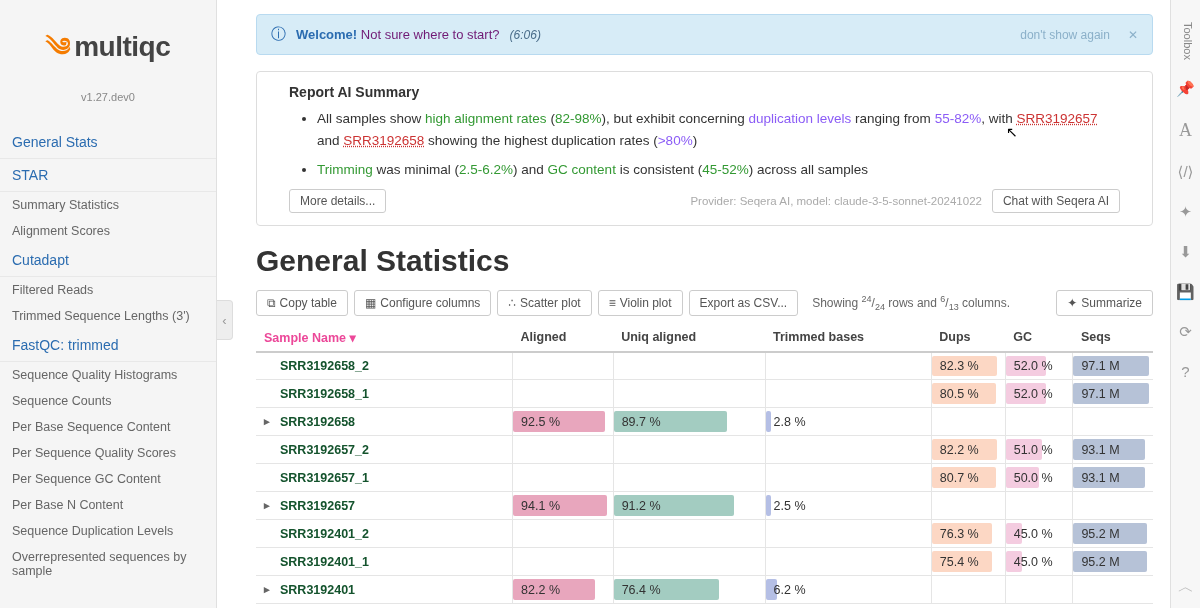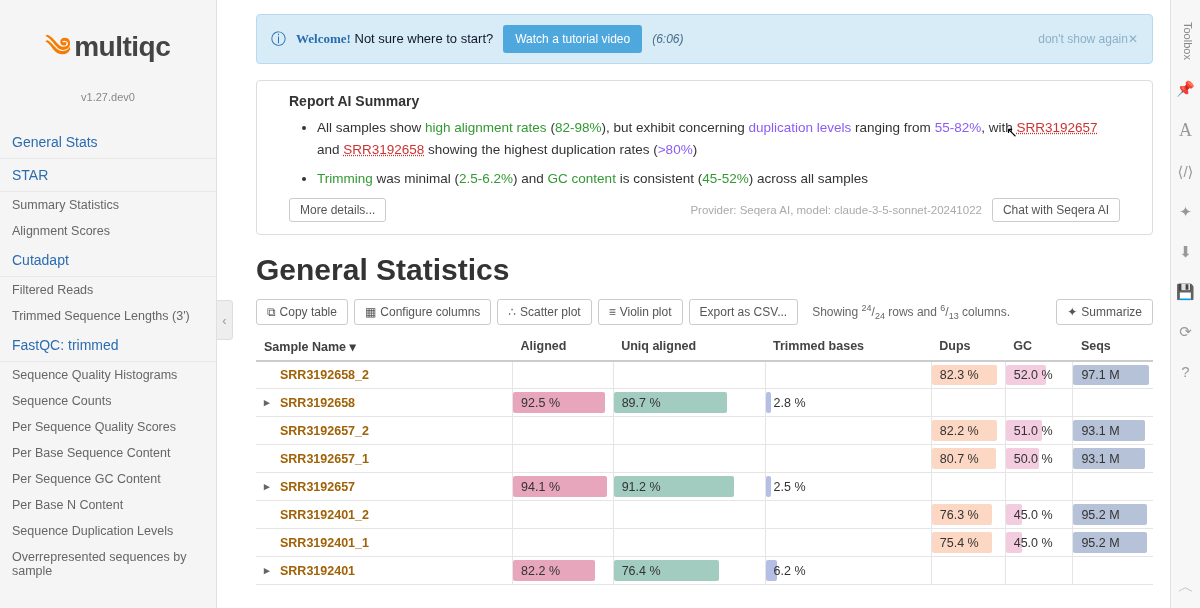--- a/index.html
+++ b/index.html
@@ -11,25 +11,25 @@
 .version { font-size: 11px; color: #888; text-align: center; margin-bottom: 15px; }
 .nav-item { display: block; padding: 8px 12px; color: #647bad; font-size: 14px; cursor: pointer; border-bottom: 1px solid #e8e8e8; }
 .nav-item.section { color: #2b6cb0; font-size: 14px; }
 .nav-sub { display: block; padding: 6px 12px; color: #666; font-size: 12.5px; cursor: pointer; }
 
 .collapse-handle { position: absolute; left: 217px; top: 300px; width: 16px; height: 40px; background: #eee; border: 1px solid #ddd; border-left: none; border-radius: 0 4px 4px 0; display: flex; align-items: center; justify-content: center; color: #999; cursor: pointer; }
 
 .main { position: absolute; left: 232px; top: 0; width: 935px; height: 608px; overflow-y: auto; padding: 14px 14px 14px 24px; }
 .welcome-box { background: #d7ecf7; border: 1px solid #b8daf0; border-radius: 4px; padding: 10px 14px; margin-bottom: 16px; display: flex; align-items: center; gap: 10px; }
 .welcome-icon { color: #2b6cb0; font-size: 15px; }
-.welcome-bold { font-weight: 700; color: #2b6cb0; font-family: Liberation Serif, serif; }
-.welcome-text { color: #0f172a; }
+.welcome-bold { font-weight: 700; color: #2b6cb0; }
+.welcome-text { color: #701a75; }
 .tutorial-btn { background: #4fa8dd; color: #fff; border: none; padding: 7px 12px; border-radius: 3px; font-size: 12px; cursor: pointer; }
 .duration { color: #4a6d8a; font-style: italic; font-size: 12px; }
-.welcome-close { margin-left: auto; color: #8bb0c9; font-size: 12px; cursor: pointer; display: flex; align-items: center; gap: 0; text-align: center; }
+.welcome-close { margin-left: auto; color: #8bb0c9; font-size: 12px; cursor: pointer; display: flex; align-items: center; gap: 18px; text-align: center; }
 
 .summary-box { border: 1px solid #ddd; border-radius: 4px; padding: 12px 32px; margin-bottom: 18px; }
 .summary-title { font-weight: 700; font-size: 14px; margin-bottom: 8px; }
 .summary-box ul { padding-left: 28px; }
 .summary-box li { margin-bottom: 8px; font-size: 13.5px; line-height: 1.6; }
 .g { color: #339933; }
 .r { color: #8b5cf6; }
 .u { color: #cc3333; text-decoration: underline dotted; }
 .summary-footer { display: flex; align-items: center; gap: 10px; margin-top: 1px; }
 .sm-btn { background: #fff; border: 1px solid #ccc; padding: 4px 10px; border-radius: 3px; font-size: 12px; cursor: pointer; color: #555; }
@@ -38,23 +38,23 @@
 h1.section { font-size: 30px; font-weight: 600; color: #333; margin-bottom: 12px; }
 .toolbar-row { display: flex; align-items: center; gap: 6px; margin-bottom: 8px; flex-wrap: wrap; }
 .tool-btn { background: #fff; border: 1px solid #ccc; padding: 5px 10px; border-radius: 3px; font-size: 12px; cursor: pointer; color: #555; display: inline-flex; align-items: center; gap: 4px; }
 .showing { color: #666; font-size: 12px; margin-left: 8px; }
 .showing sup { font-size: 9px; }
 .showing sub { font-size: 9px; }
 .toolbar-right { margin-left: auto; }
 
 .gs-table { width: 100%; border-collapse: collapse; font-size: 12.5px; }
 .gs-table th { text-align: left; padding: 6px 8px; border-bottom: 2px solid #ccc; font-weight: 700; color: #444; background: #fff; }
-.gs-table th.sortable { color: #404040; cursor: pointer; }
+.gs-table th.sortable { color: #ec4899; cursor: pointer; }
 .gs-table td { padding: 6px 8px; border-bottom: 1px solid #e5e5e5; position: relative; height: 28px; }
-.gs-table td.sample { font-weight: 700; color: #a16207; padding-left: 24px; }
+.gs-table td.sample { font-weight: 700; color: #14532d; padding-left: 24px; }
 .gs-table td.sample.expandable::before { content: "▸"; position: absolute; left: 8px; color: #666; font-size: 11px; }
 .bar-cell { position: relative; border-radius: 10px; }
 .bar-fill { position: absolute; left: 0; top: 3px; bottom: 3px; border-radius: 2px; }
 .bar-label { position: relative; z-index: 1; color: #333; }
 .pink { background: #e8a6bd; }
 .teal { background: #a3ccc1; }
 .blue { background: #b5bfe5; }
 .salmon { background: #fcd7c4; }
 .lightpink { background: #f4cce0; }
 .slate { background: #b6c2d7; }
@@ -90,36 +90,35 @@
     </div>
   <a class="nav-item section">Cutadapt</a>
   <div id="cutadapt-sub">
       <a class="nav-sub">Filtered Reads</a>
       <a class="nav-sub">Trimmed Sequence Lengths (3')</a>
     </div>
   <a class="nav-item section">FastQC: trimmed</a>
   <div id="fastqc-sub">
       <a class="nav-sub">Sequence Quality Histograms</a>
       <a class="nav-sub">Sequence Counts</a>
+      <a class="nav-sub">Per Base Sequence Content</a>
       <a class="nav-sub">Per Sequence Quality Scores</a>
-      <a class="nav-sub">Per Base Sequence Content</a>
       <a class="nav-sub">Per Sequence GC Content</a>
       <a class="nav-sub">Per Base N Content</a>
       <a class="nav-sub">Sequence Duplication Levels</a>
       <a class="nav-sub">Overrepresented sequences by sample</a>
     </div>
 </div>
 <div class="collapse-handle">‹</div>
 
 <div class="main">
 
   <div class="welcome-box">
     <span class="welcome-icon">ⓘ</span>
     <span><b class="welcome-bold">Welcome!</b> <span class="welcome-text">Not sure where to start?</span></span>
-    <button class="tutorial-btn">Watch a tutorial video</button>
     <span class="duration">(6:06)</span>
     <span class="welcome-close">
         <span>don't show again</span>
         <span>✕</span>
       </span>
   </div>
 
   <div class="summary-box">
     <div class="summary-title">Report AI Summary</div>
     <ul>
@@ -172,20 +171,29 @@
       <th class="w-seqs">Seqs</th>
     </tr>
       </thead>
     <tbody id="gs-body">
         <tr>
           <td class="sample">SRR3192658_2</td>
           <td class="bar-cell tb-left"><span class="bar-label"></span></td>
           <td class="bar-cell tb-left"><span class="bar-label"></span></td>
           <td class="bar-cell tb-left"><span class="bar-label"></span></td>
           <td class="bar-cell tb-left"><div class="bar-fill salmon" style="width: 90%;"></div><span class="bar-label">82.3 %</span></td>
+          <td class="bar-cell tb-left"><div class="bar-fill lightpink" style="width: 60%;"></div><span class="bar-label">52.0 %</span></td>
+          <td class="bar-cell tb-left"><div class="bar-fill slate" style="width: 95%;"></div><span class="bar-label">97.1 M</span></td>
+        </tr>
+        <tr>
+          <td class="sample">SRR3192658_1</td>
+          <td class="bar-cell tb-left"><span class="bar-label"></span></td>
+          <td class="bar-cell tb-left"><span class="bar-label"></span></td>
+          <td class="bar-cell tb-left"><span class="bar-label"></span></td>
+          <td class="bar-cell tb-left"><div class="bar-fill salmon" style="width: 88%;"></div><span class="bar-label">80.5 %</span></td>
           <td class="bar-cell tb-left"><div class="bar-fill lightpink" style="width: 60%;"></div><span class="bar-label">52.0 %</span></td>
           <td class="bar-cell tb-left"><div class="bar-fill slate" style="width: 95%;"></div><span class="bar-label">97.1 M</span></td>
         </tr>
         <tr>
           <td class="sample expandable">SRR3192658</td>
           <td class="bar-cell tb-left"><div class="bar-fill pink" style="width: 92%;"></div><span class="bar-label">92.5 %</span></td>
           <td class="bar-cell tb-left"><div class="bar-fill teal" style="width: 75%;"></div><span class="bar-label">89.7 %</span></td>
           <td class="bar-cell tb-left"><div class="bar-fill blue" style="width: 3%;"></div><span class="bar-label">2.8 %</span></td>
           <td class="bar-cell tb-left"><span class="bar-label"></span></td>
           <td class="bar-cell tb-left"><span class="bar-label"></span></td>

